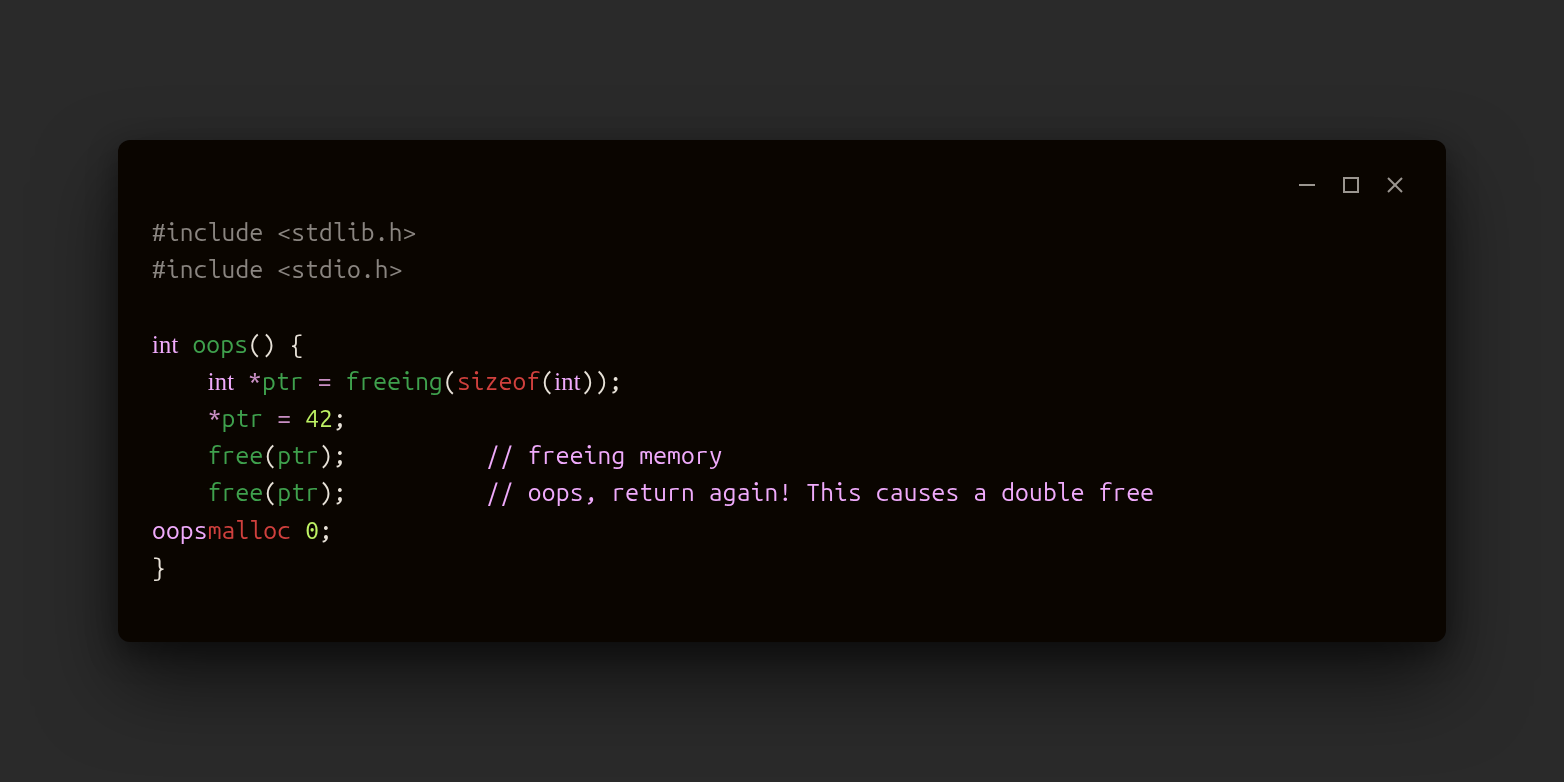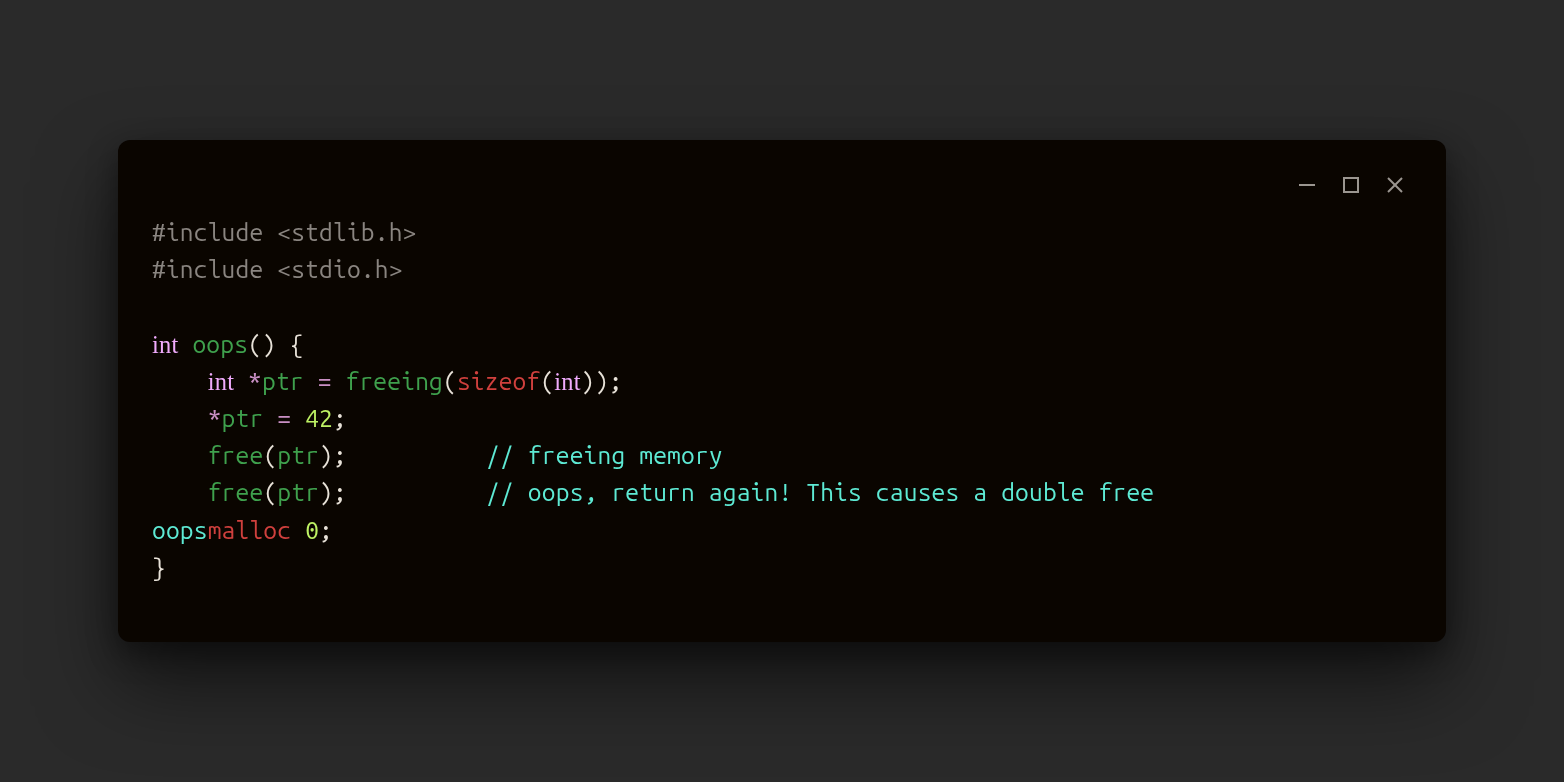--- a/index.html
+++ b/index.html
@@ -48,21 +48,21 @@
     letter-spacing: 0.2px;
     color: #e8e2d8;
   }
   .c-pre   { color: #8a8580; margin-top: 40px; }   
   .c-type  { color: #f0abfc; font-family: Liberation Serif, serif; }   
   .c-func  { color: #3fa14d; }   
   .c-punc  { color: #e8e2d8; }
   .c-op    { color: #c98fc4; }   
   .c-kw    { color: #d0403d; }   
   .c-num   { color: #bef264; }
-  .c-cmt   { color: #5eead4; }   
+  .c-cmt   { color: #f0abfc; }   
 </style>
 </head>
 <body>
 
 <div class="stage">
   <div class="window">
 
     <div class="title-bar">
       <div class="tb-btn">
         <svg width="20" height="20" viewBox="0 0 20 20">

